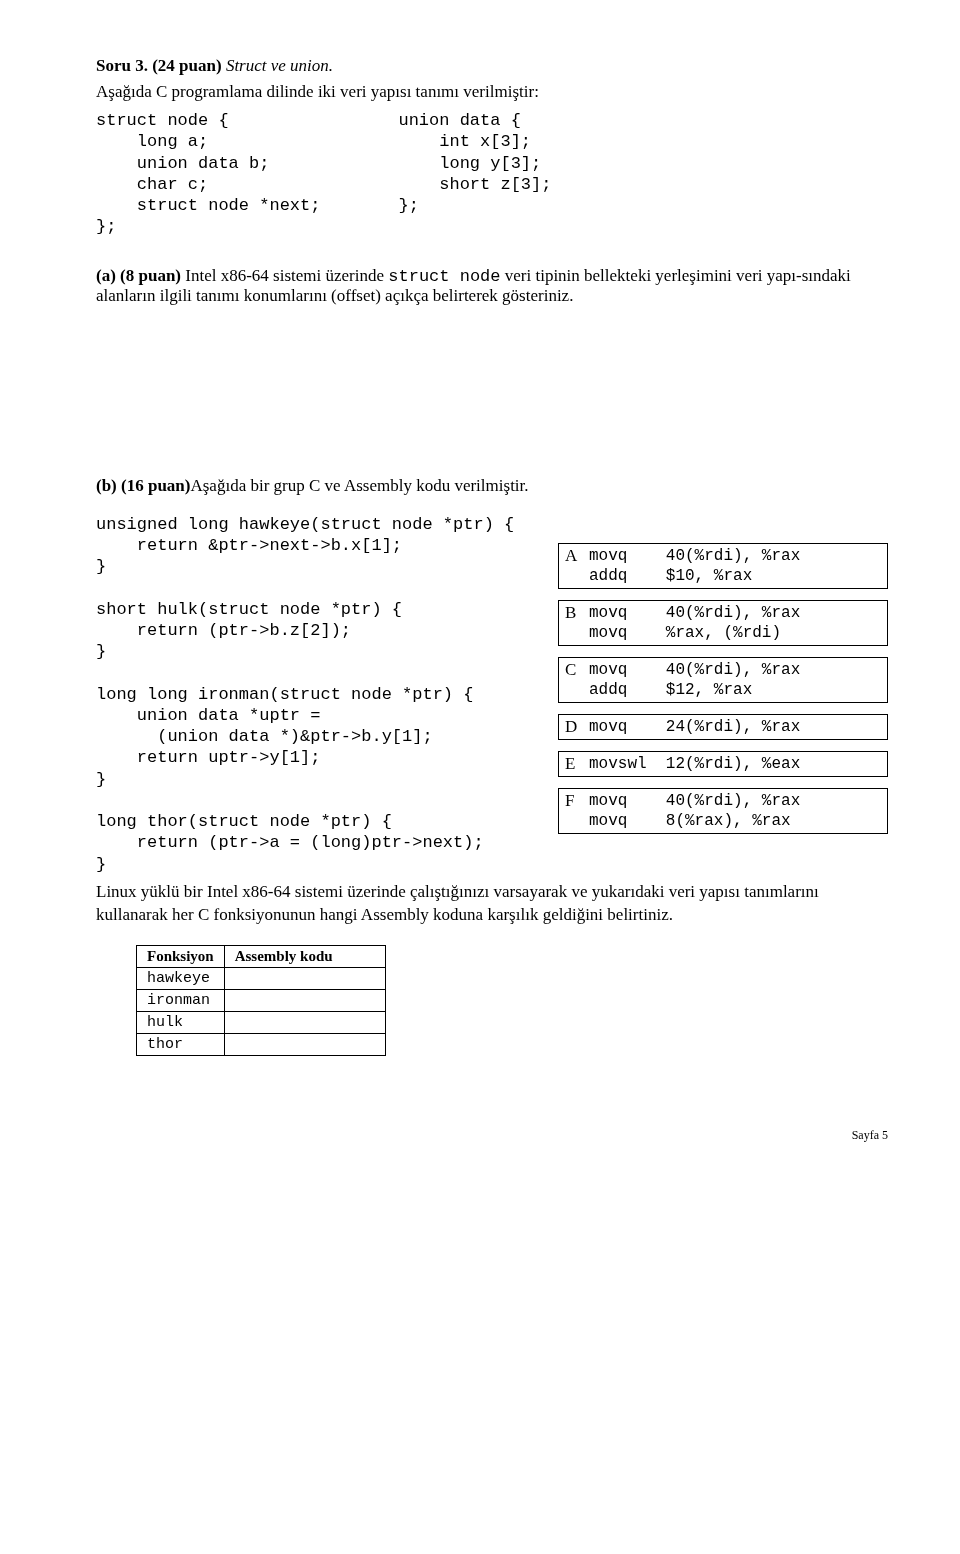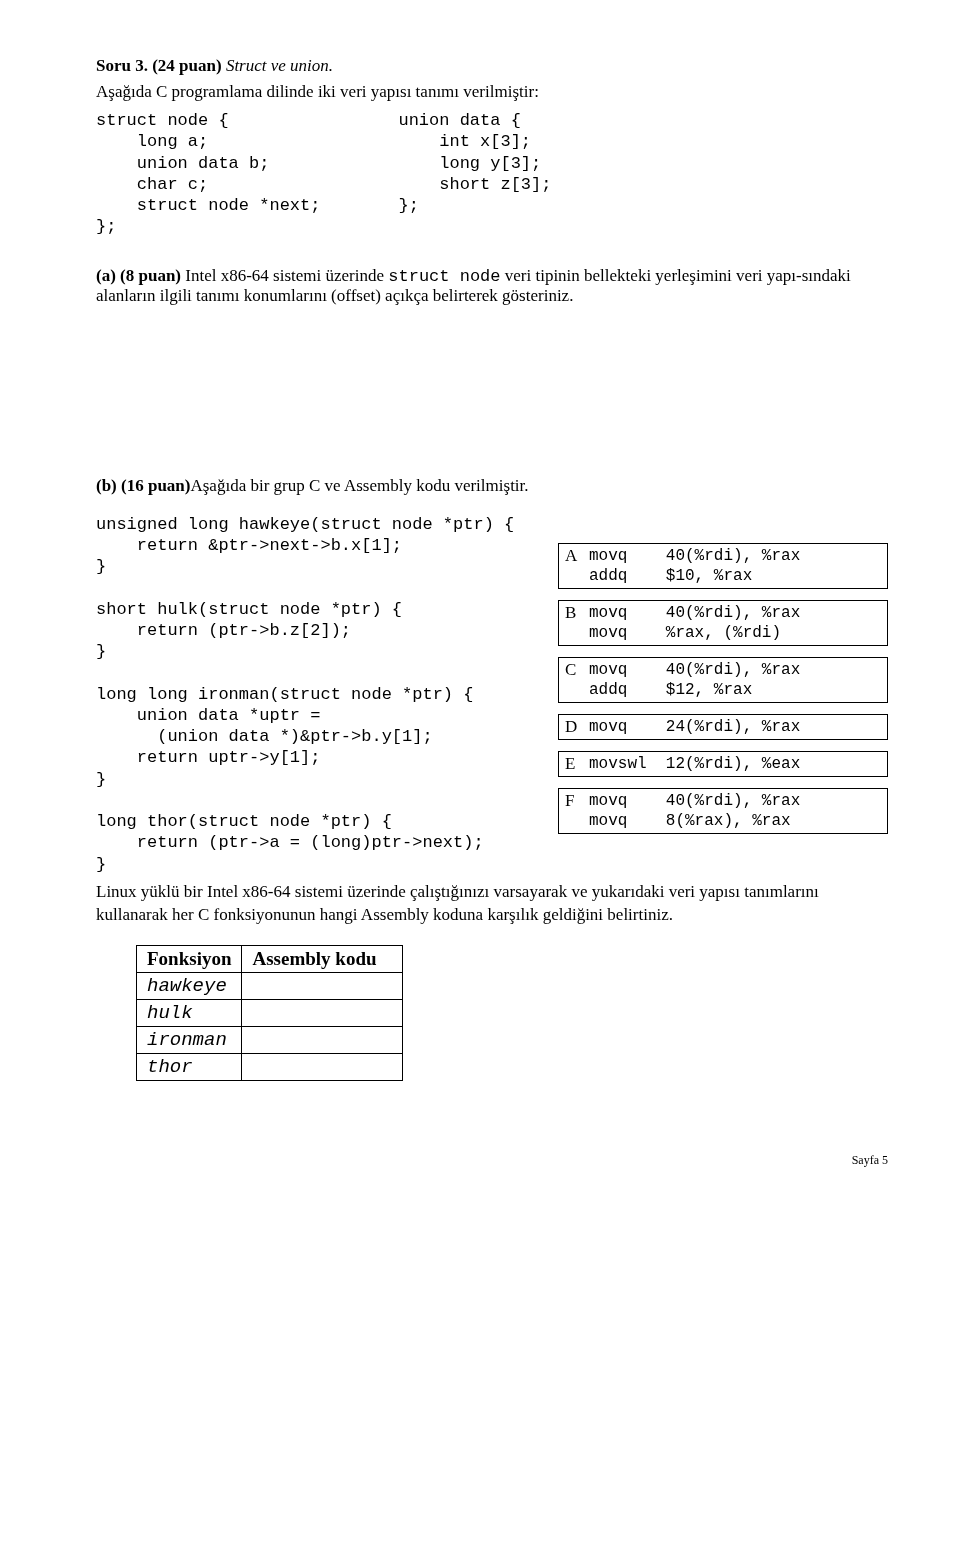--- a/index.html
+++ b/index.html
@@ -59,24 +59,24 @@
   }
   .closing { margin-top: 6px; margin-bottom: 18px; line-height: 1.35; }
   .answer-table {
     border-collapse: collapse;
     margin-left: 40px;
   }
   .answer-table td, .answer-table th {
     border: 1px solid #000;
     padding: 2px 10px;
     text-align: left;
-    font-size: 19px;
+    font-size: 15px;
   }
   .answer-table th { font-weight: bold; }
-  .answer-table .mono-cell { font-family: "Courier New", Courier, monospace; font-style: italic; }
+  .answer-table .mono-cell { font-family: "Courier New", Courier, monospace; }
   .answer-table td.ans { min-width: 140px; }
   .footer {
     text-align: right;
     margin-top: 72px;
     font-size: 12px;
   }
 </style>
 </head>
 <body>
 
@@ -183,25 +183,25 @@
   <tbody>
       <tr>
     <th>Fonksiyon</th>
     <th>Assembly kodu</th>
   </tr>
   <tr>
     <td class="mono-cell">hawkeye</td>
     <td class="ans"></td>
   </tr>
   <tr>
+    <td class="mono-cell">ironman</td>
+    <td class="ans"></td>
+  </tr>
+  <tr>
     <td class="mono-cell">hulk</td>
-    <td class="ans"></td>
-  </tr>
-  <tr>
-    <td class="mono-cell">ironman</td>
     <td class="ans"></td>
   </tr>
   <tr>
     <td class="mono-cell">thor</td>
     <td class="ans"></td>
   </tr>
 </tbody>
   </table>
 
 <div class="footer">Sayfa 5</div>

